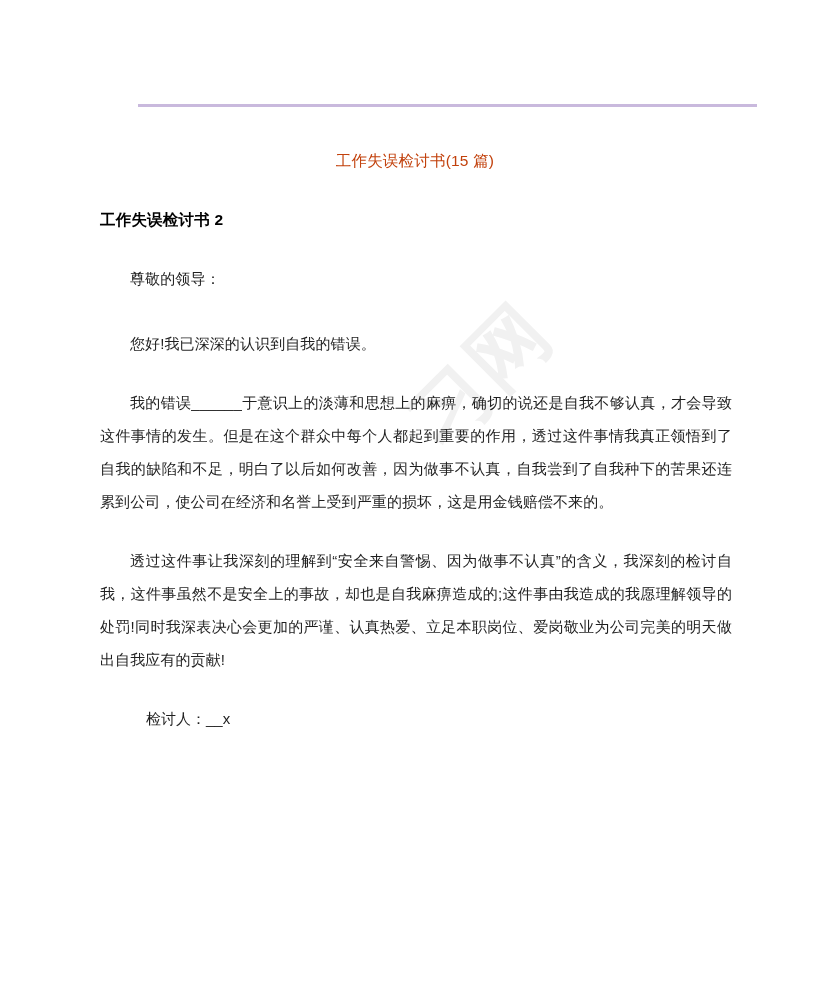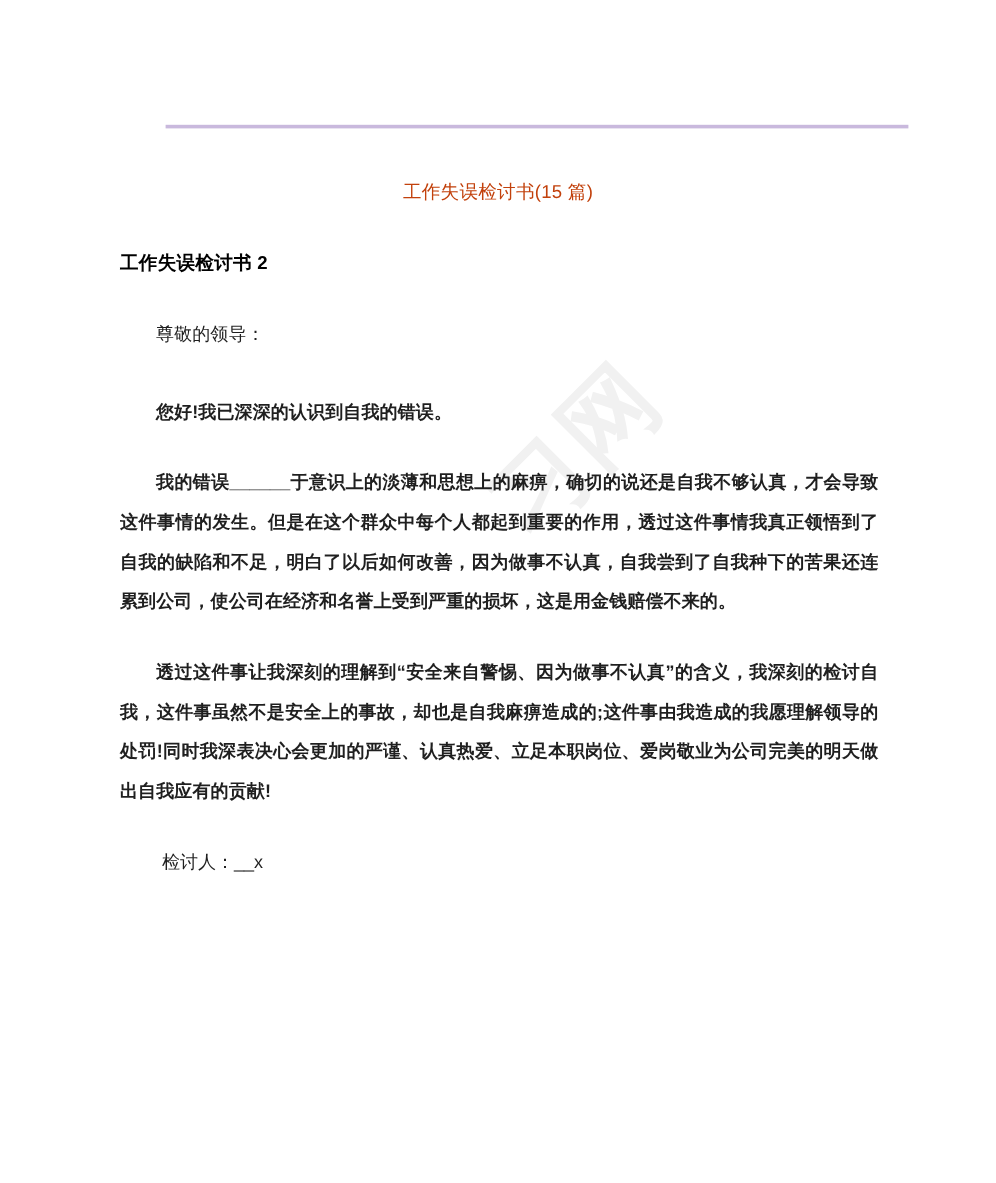--- a/index.html
+++ b/index.html
@@ -115,28 +115,27 @@
     word-break: break-all;
   }
   .para.indent {
     text-indent: 2em;
   }
   .para.tight {
     margin-bottom: 32px;
   }
   .para.gap-lg {
     margin-bottom: 26px;
-    font-weight: bold;
   }
   .sign {
     font-size: 15px;
     line-height: 33px;
     color: #1f1f1f;
     text-indent: 2em;
-    margin: 5px;
+    margin: 16px;
   }
 </style>
 </head>
 <body>
 
 <div class="page">
 
   <div class="watermark-layer">
     <div class="watermark">
       <span class="watermark-text">习网</span>

